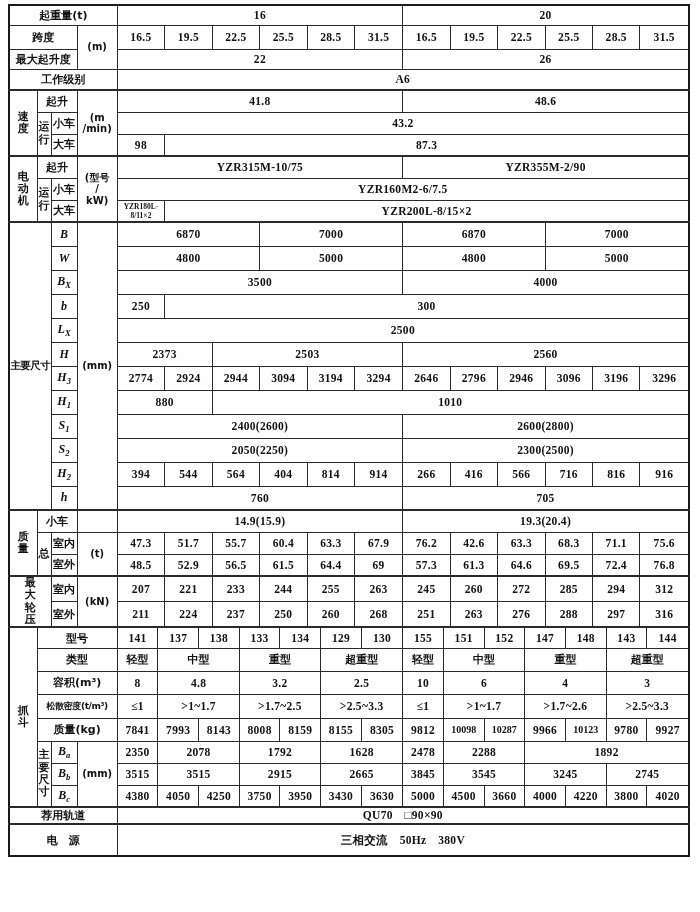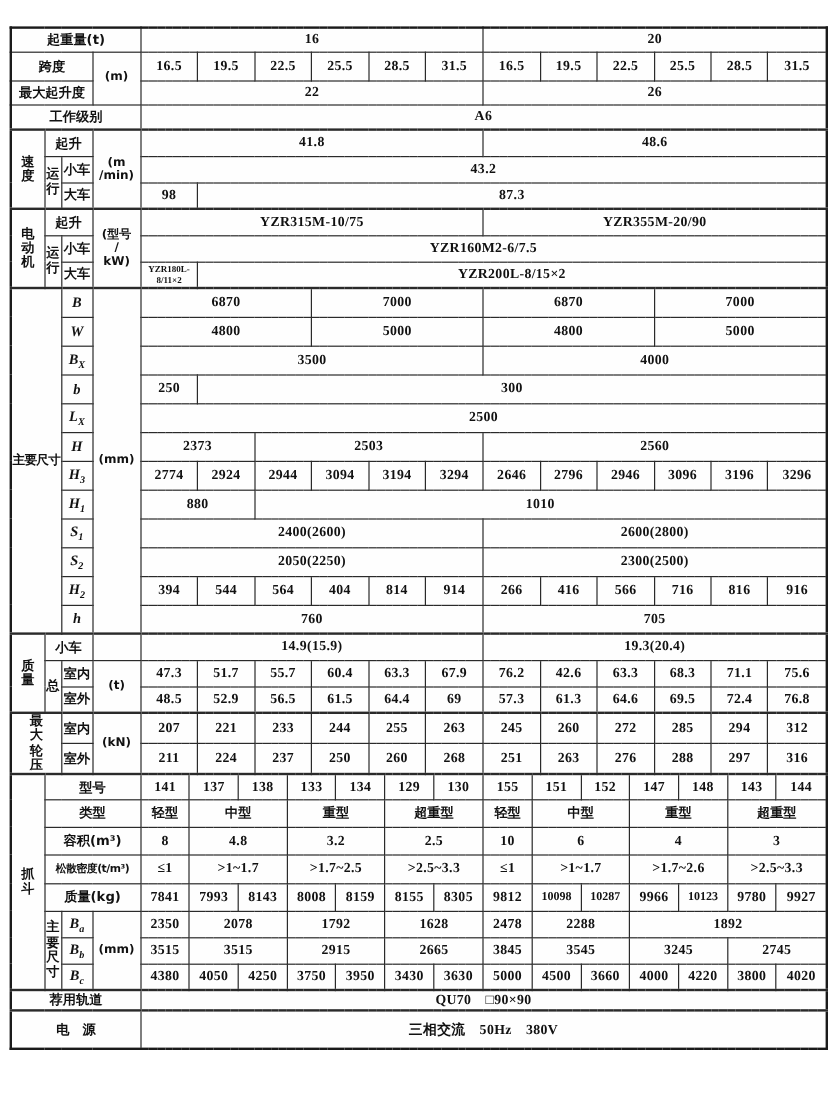--- a/index.html
+++ b/index.html
@@ -1,19 +1,19 @@
 <!DOCTYPE html>
 <html><head>
 <meta charset="utf-8">
 <style>
   html,body{margin:0;padding:0;background:#ffffff;}
   body{width:700px;height:912px;font-family:"DejaVu Sans",sans-serif;color:#111;}
   .page{padding:4px 8px 0 8px;}
   .title{text-align:center;font-size:16px;font-weight:bold;padding:4px 0 7px 0;letter-spacing:3px;}
-  table{border-collapse:collapse;table-layout:fixed;width:682px;border:2px solid #1a1a1a;background:#fefefe;margin-top:18px;}
+  table{border-collapse:collapse;table-layout:fixed;width:682px;border:2px solid #1a1a1a;background:#fefefe;}
   td{border:1px solid #2a2a2a;text-align:center;vertical-align:middle;padding:0;overflow:hidden;}
   tr.sep td{border-top-width:2px;}
   .lab{font-size:11px;font-weight:bold;font-family:"DejaVu Sans",sans-serif;}
   .vlab span{white-space:pre-line;line-height:1.12;display:inline-block;}
   .unit{font-size:10px;font-weight:bold;}
   .unit span{white-space:pre-line;line-height:1.12;display:inline-block;}
   .dim{font-family:"Liberation Serif",serif;font-style:italic;font-weight:bold;font-size:12px;}
   .dim sub{font-size:8.5px;}
   .num{font-family:"Liberation Serif",serif;font-weight:bold;font-size:11.5px;letter-spacing:0.3px;}
   .sz7{font-size:7.5px;letter-spacing:0;}
@@ -170,21 +170,21 @@
         </tr>
         <tr class="sep" style="height: 22px;">
           <td colspan="1" rowspan="3" class="lab vlab"><span>电
 动
 机</span></td>
           <td colspan="2" rowspan="1" class="lab"><span>起升</span></td>
           <td colspan="1" rowspan="3" class="lab unit"><span>(型号
 /
 kW)</span></td>
           <td colspan="42" rowspan="1" class="num"><span>YZR315M-10/75</span></td>
-          <td colspan="42" rowspan="1" class="num"><span>YZR355M-20/90</span></td>
+          <td colspan="42" rowspan="1" class="num"><span>YZR355M-2/90</span></td>
         </tr>
         <tr style="height: 22px;">
           <td colspan="1" rowspan="2" class="lab vlab"><span>运
 行</span></td>
           <td colspan="1" rowspan="1" class="lab"><span>小车</span></td>
           <td colspan="84" rowspan="1" class="num"><span>YZR160M2-6/7.5</span></td>
         </tr>
         <tr style="height: 22px;">
           <td colspan="1" rowspan="1" class="lab"><span>大车</span></td>
           <td colspan="7" rowspan="1" class="num sz7"><span>YZR180L-8/11×2</span></td>

